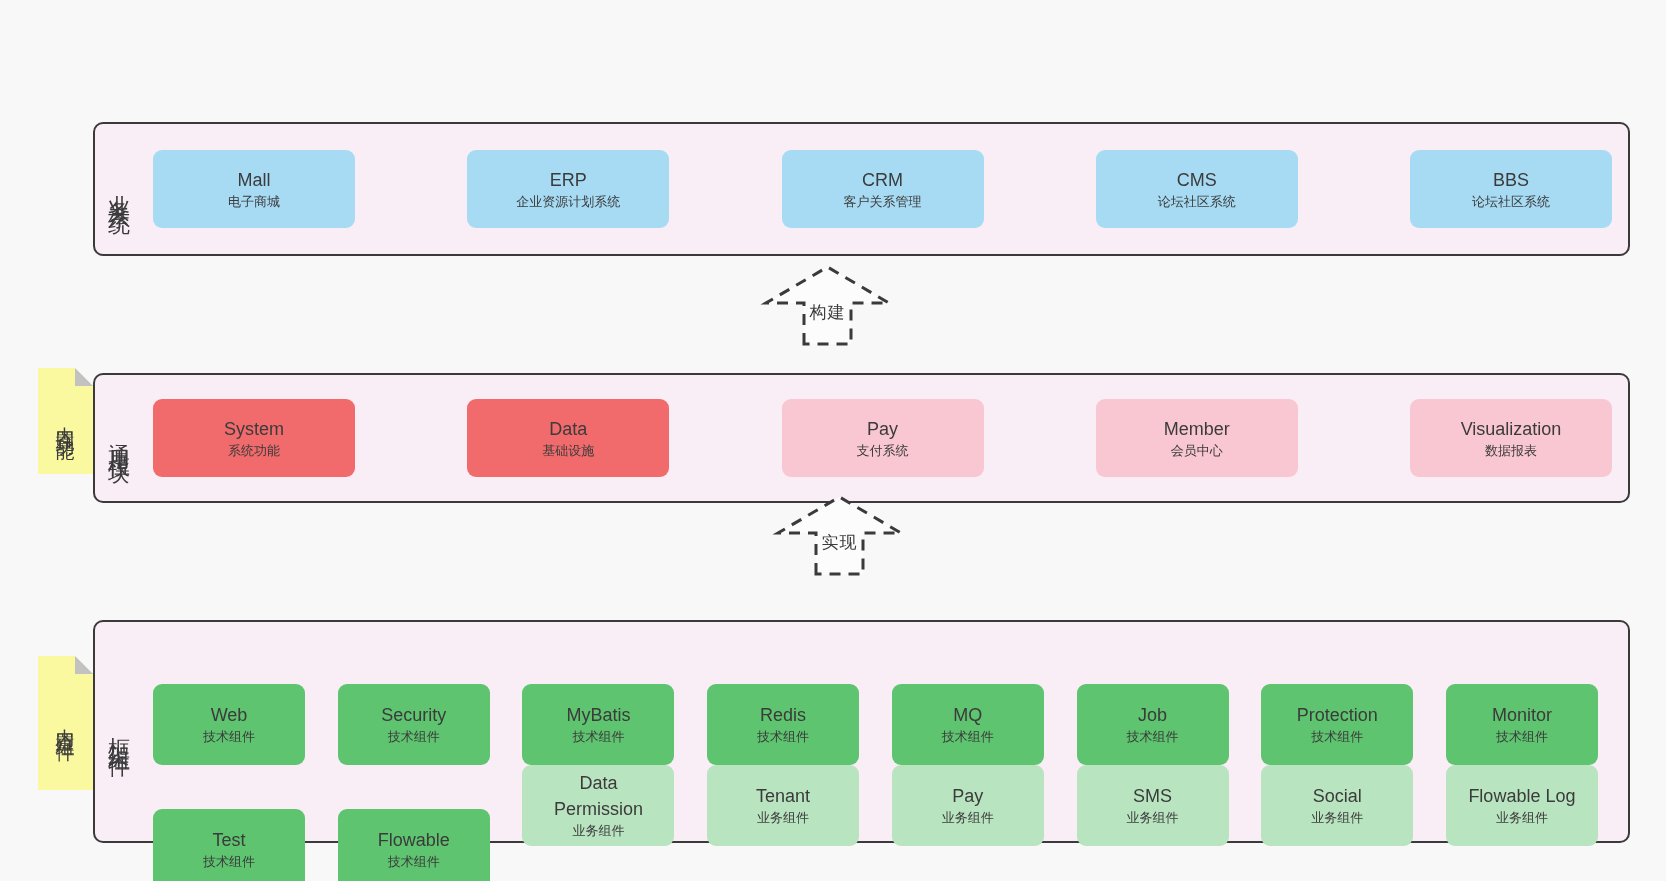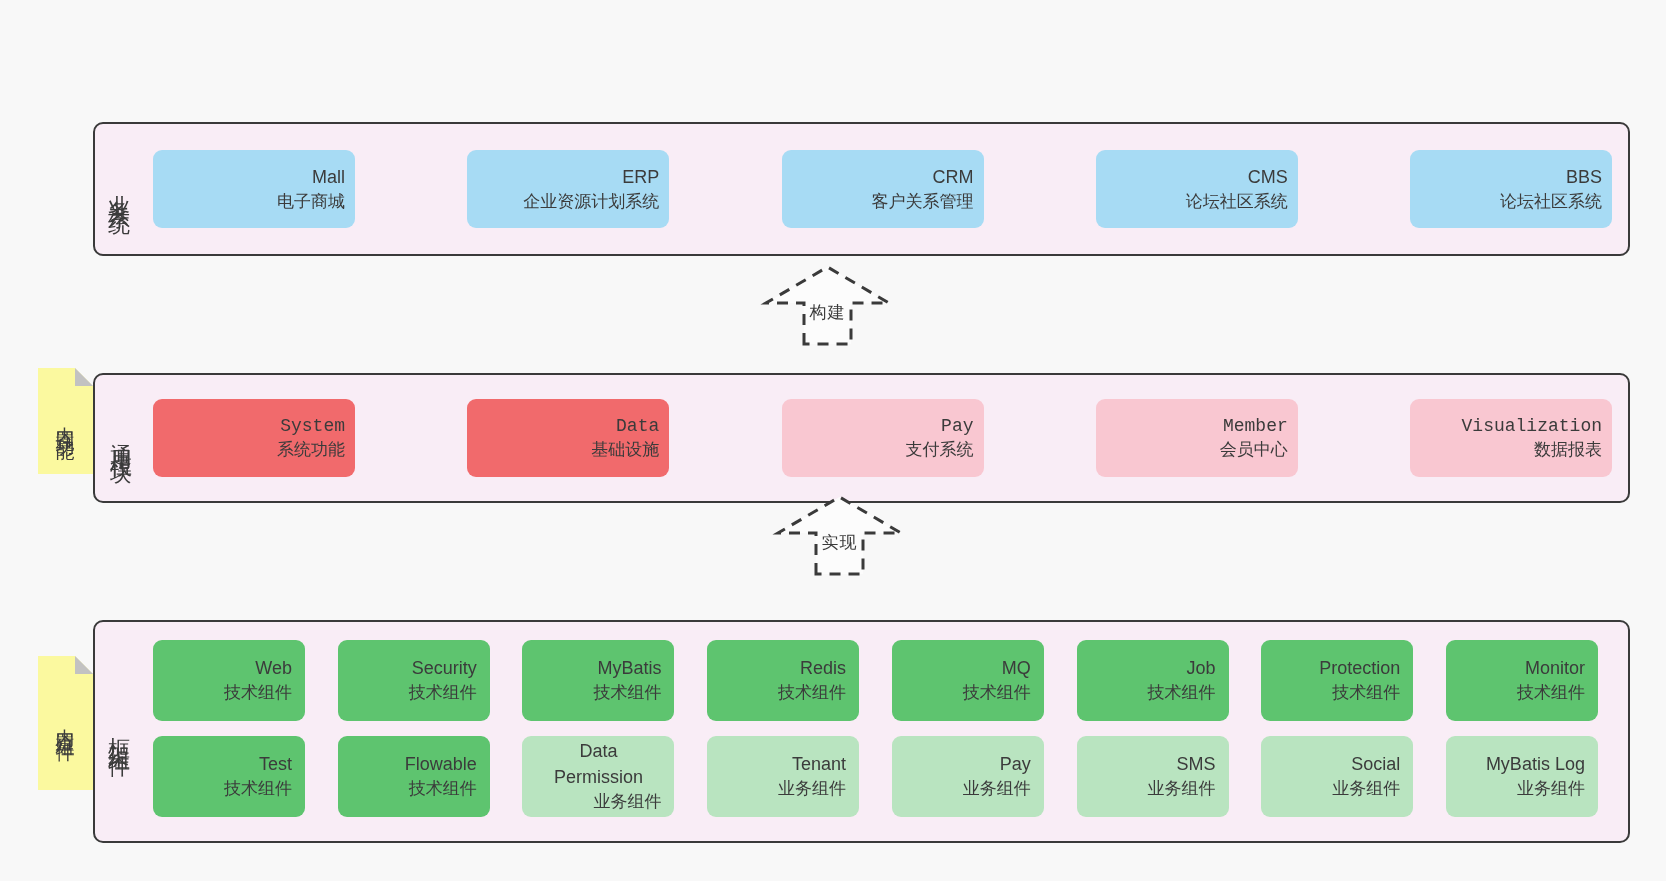--- a/index.html
+++ b/index.html
@@ -17,21 +17,21 @@
   .canvas{position:relative;width:1666px;height:881px;overflow:hidden;}
 
   
   .layer{
     position:absolute;left:93px;width:1537px;
     background:var(--containerBg,#f9edf6);
     border:2px solid var(--borderColor,#3a3a3a);
     border-radius:10px;
   }
   .layer-business{top:122px;height:134px;}
-  .layer-modules{top:373px;height:130px;font-family:Liberation Mono, monospace;}
+  .layer-modules{top:373px;height:130px;}
   .layer-components{top:620px;height:223px;}
 
   .v-label{
     position:absolute;left:13px;top:50%;transform:translateY(-50%);
     writing-mode:vertical-rl;text-orientation:upright;
     font-size:22px;letter-spacing:6px;line-height:1;
     color:var(--textColor,#3b3b3b);white-space:nowrap;
   }
 
   .row{
@@ -39,29 +39,29 @@
     display:flex;justify-content:space-between;align-items:center;
   }
   .layer-components .rows{
     position:absolute;left:58px;right:30px;top:18px;bottom:24px;
     display:flex;flex-direction:column;justify-content:space-between;
   }
   .layer-components .c-row{display:flex;justify-content:space-between;}
 
   .box{
     width:202px;height:78px;border-radius:9px;
-    display:flex;flex-direction:column;justify-content:center;align-items:flex-end;
+    display:flex;flex-direction:column;justify-content:center;align-items:center;
     text-align:center;line-height:1.45;padding:0 10px;
   }
   .box .en{font-size:18px;}
-  .box .zh{font-size:17px;}
+  .box .zh{font-size:13px;}
   .box-blue{background:var(--blue,#a7dbf4);}
   .box-red{background:var(--red,#f16a6c);}
   .box-pink{background:var(--pink,#f9c7d1);}
-  .box-green{background:var(--green,#5ec46f);}
+  .box-green{background:var(--green,#5ec46f);margin-top:44px;}
   .box-lightgreen{background:var(--lightGreen,#b9e4c0);}
   .box-sm{width:152px;height:81px;padding:0 13px;}
 
   
   .note{position:absolute;left:38px;width:55px;}
   .note-middle{top:368px;height:106px;}
   .note-bottom{top:656px;height:134px;}
   .note-bg{
     position:absolute;inset:0;background:var(--yellow,#fbf99f);
     clip-path:polygon(0 0,calc(100% - 18px) 0,100% 18px,100% 100%,0 100%);
@@ -238,20 +238,20 @@
         </div>
         <div class="box box-sm box-lightgreen">
           <span class="en">SMS</span>
           <span class="zh">业务组件</span>
         </div>
         <div class="box box-sm box-lightgreen">
           <span class="en">Social</span>
           <span class="zh">业务组件</span>
         </div>
         <div class="box box-sm box-lightgreen">
-          <span class="en">MyBatis Log</span>
+          <span class="en">Flowable Log</span>
           <span class="zh">业务组件</span>
         </div>
       </div>
     </div>
   </div>
 
 </div>
 
 </body></html>

